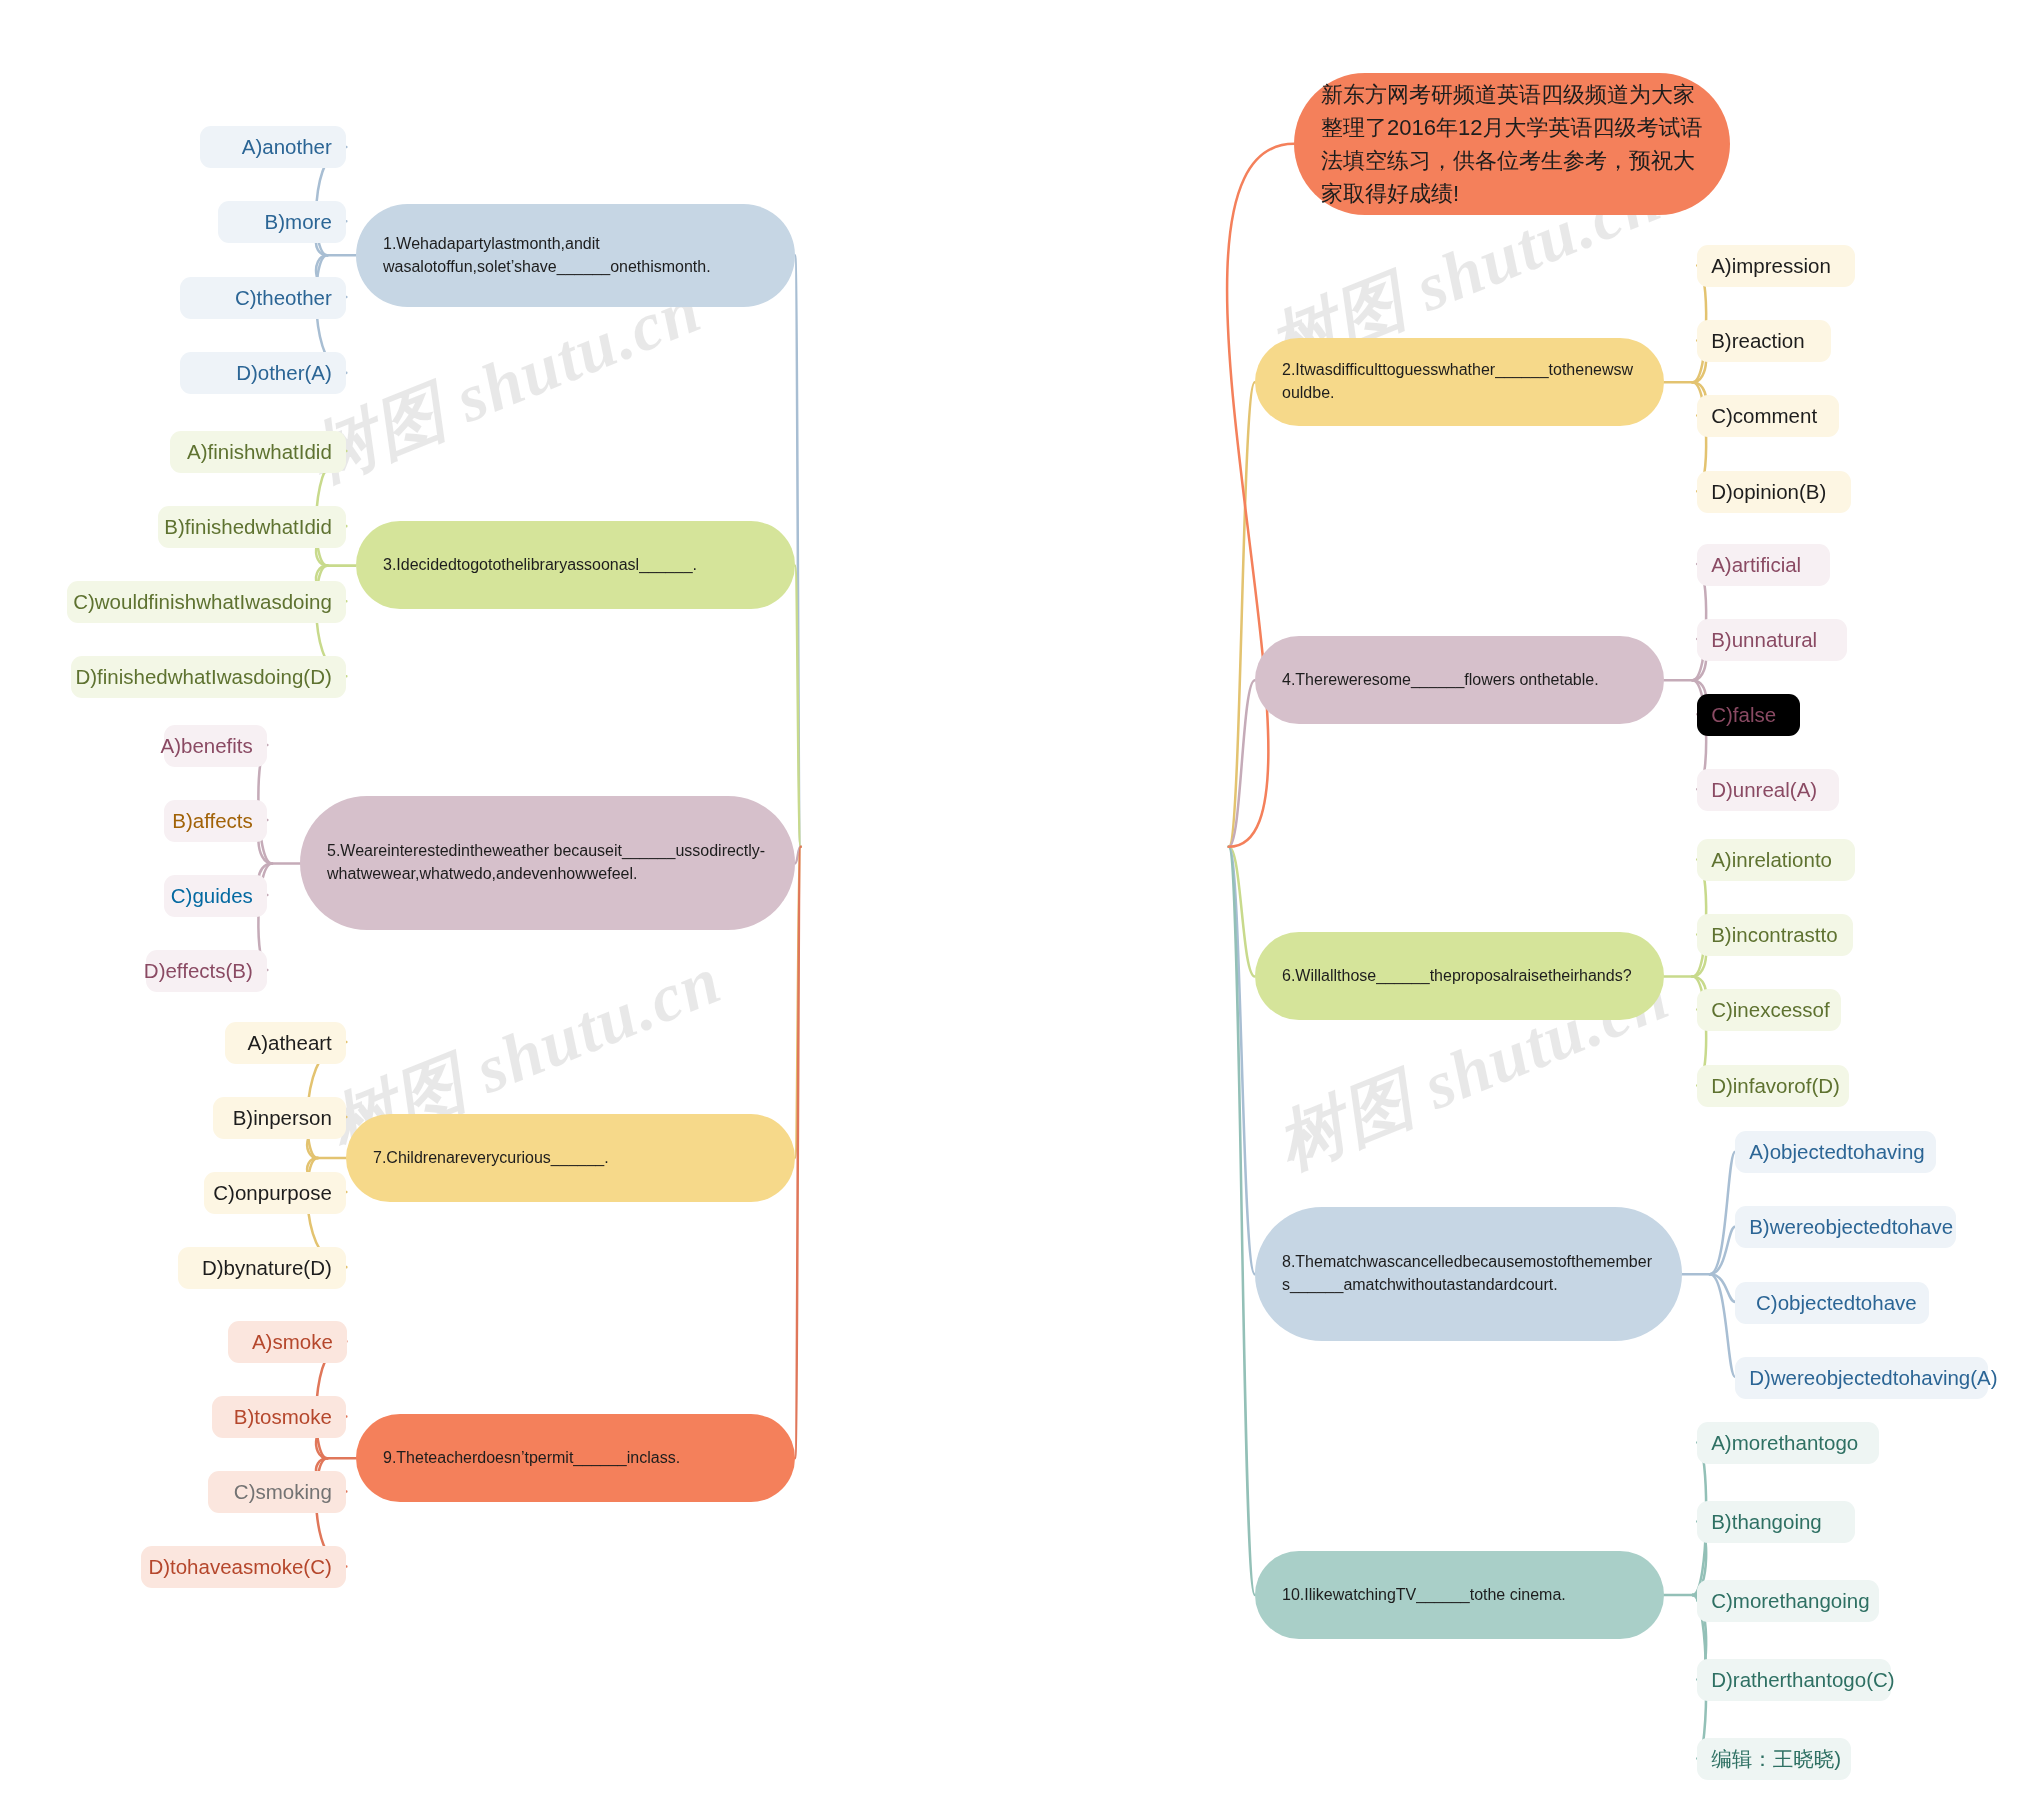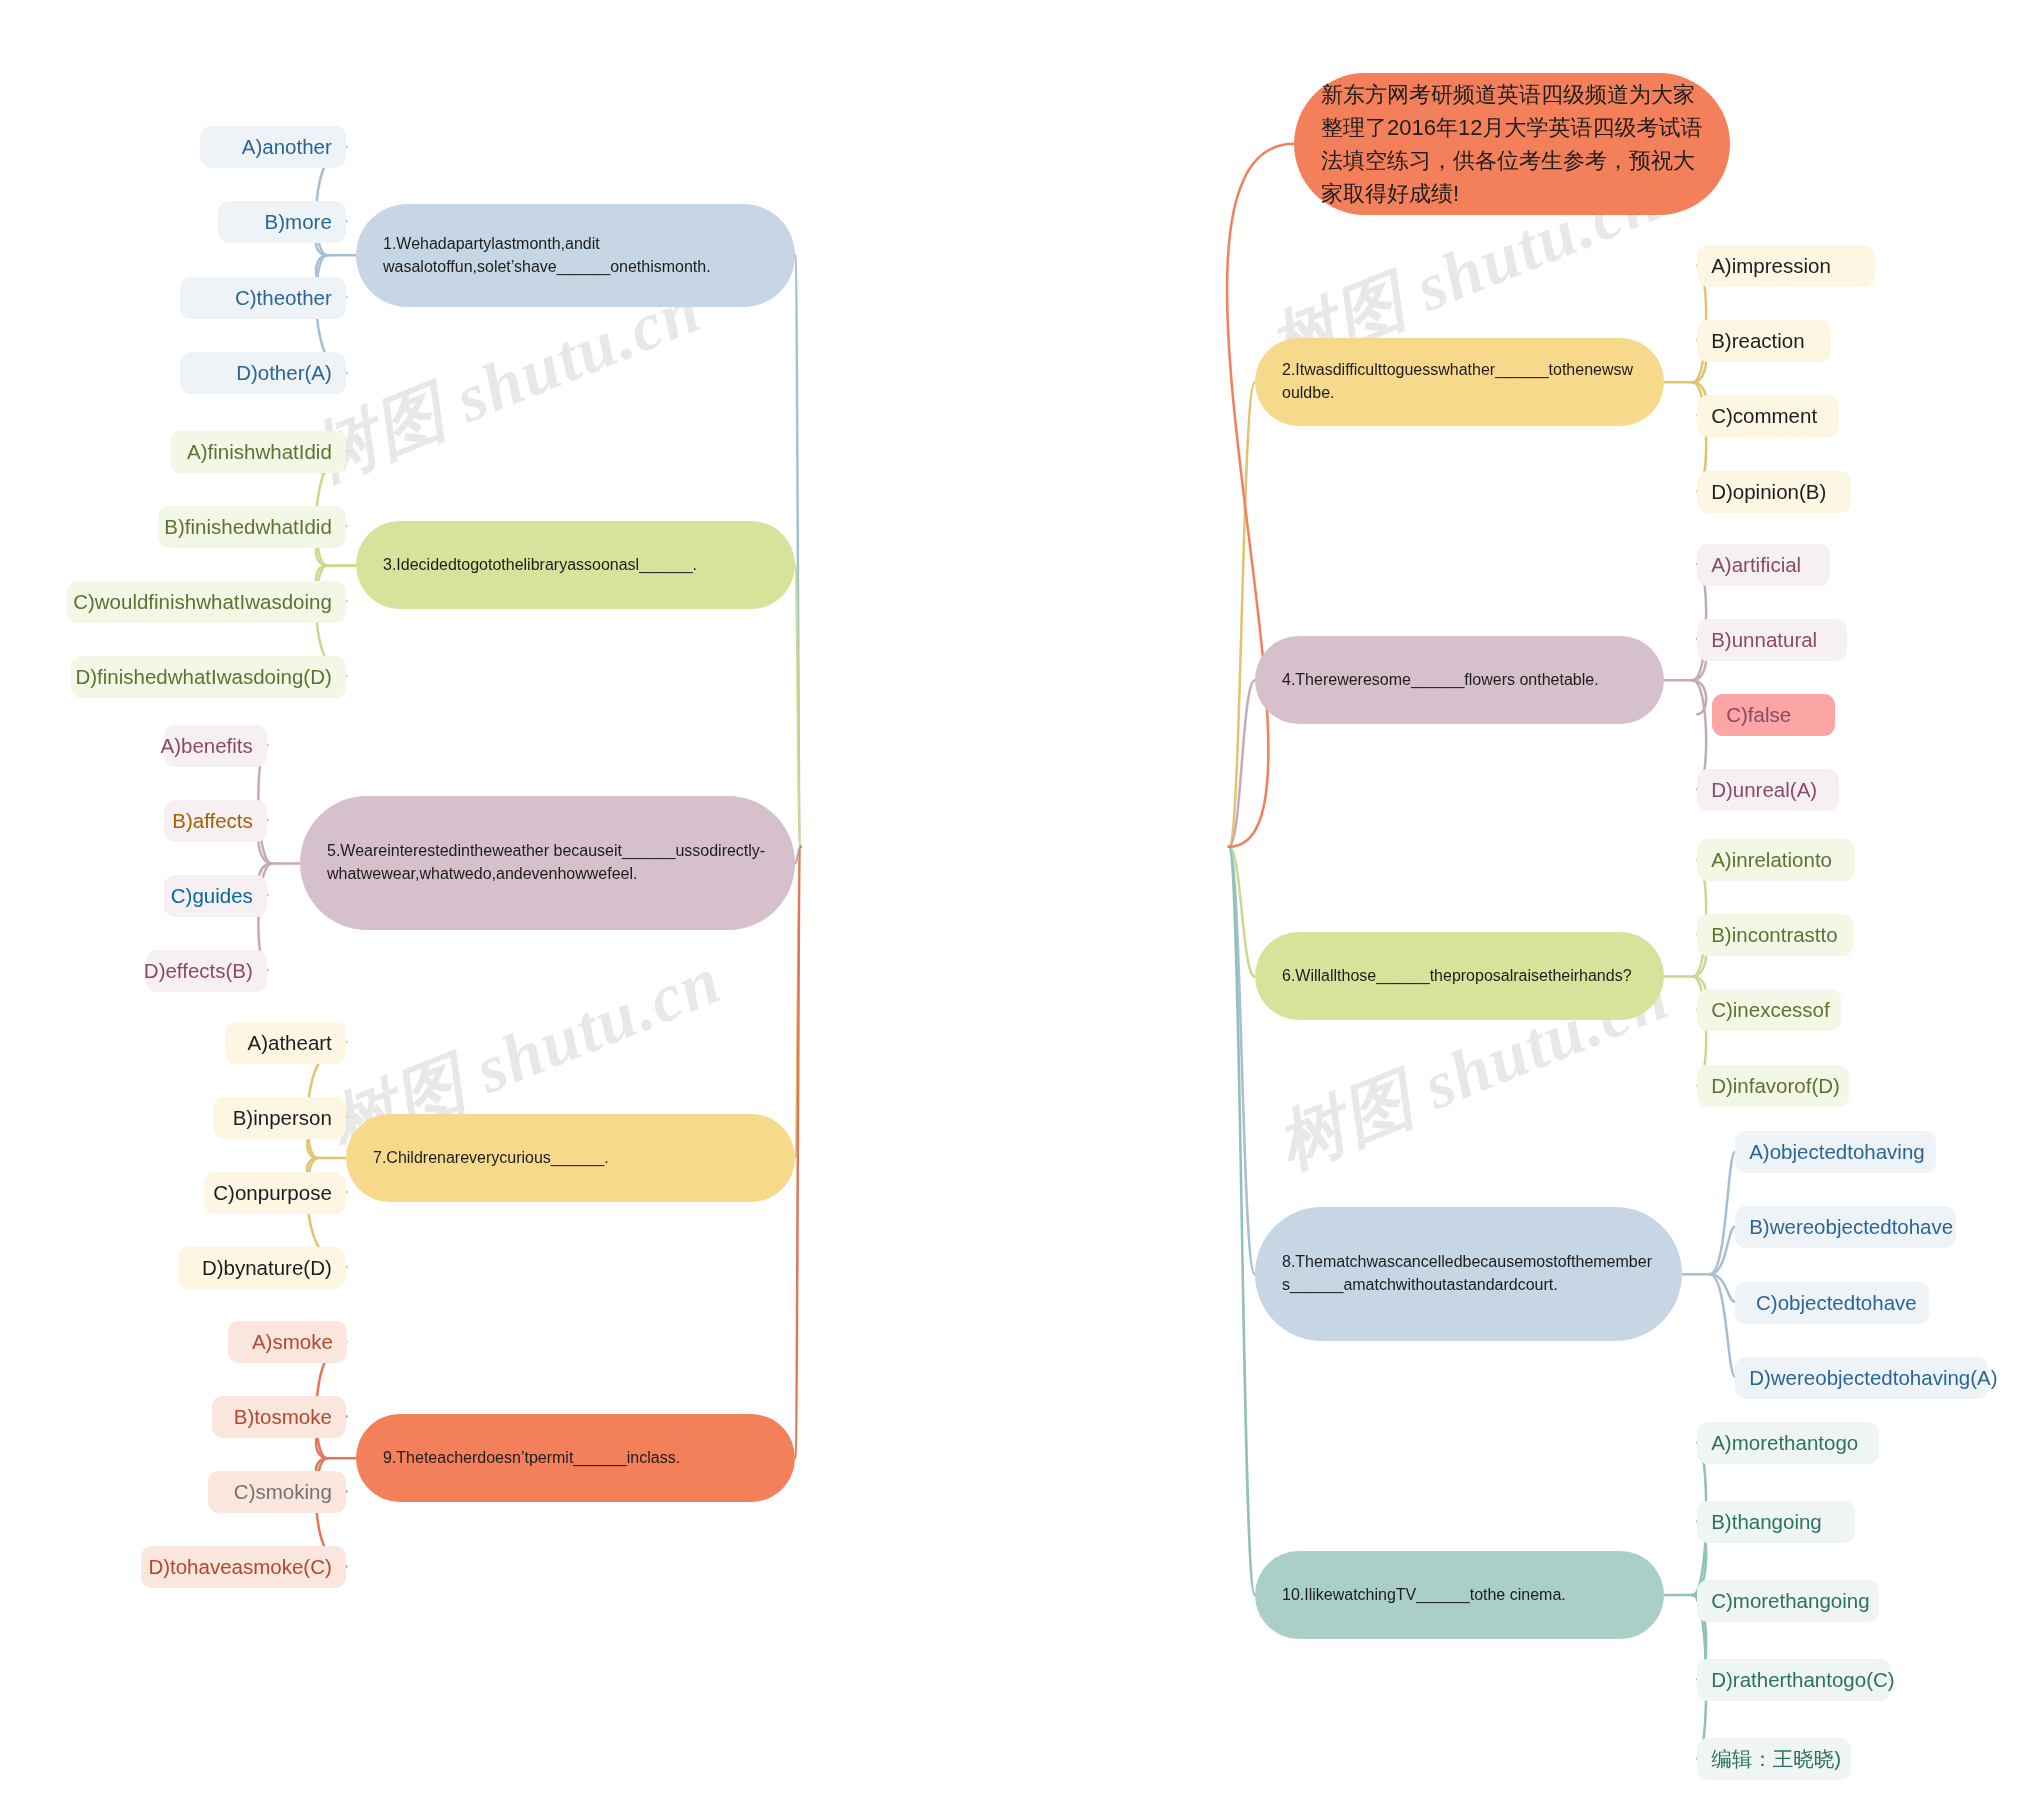--- a/index.html
+++ b/index.html
@@ -175,28 +175,28 @@
       <div class="chip lt" style="left: 225px; top: 1022px; width: 121px; background: rgb(253, 246, 227); color: rgb(29, 29, 29);">A)atheart</div>
       <div class="chip lt" style="left: 213px; top: 1097px; width: 133px; background: rgb(253, 246, 227); color: rgb(29, 29, 29);">B)inperson</div>
       <div class="chip lt" style="left: 204px; top: 1172px; width: 142px; background: rgb(253, 246, 227); color: rgb(29, 29, 29);">C)onpurpose</div>
       <div class="chip lt" style="left: 178px; top: 1247px; width: 168px; background: rgb(253, 246, 227); color: rgb(29, 29, 29);">D)bynature(D)</div>
       <div class="node" id="q9-node" style="left: 356px; top: 1414px; width: 439px; min-height: 88px; background: rgb(244, 128, 91);">9.Theteacherdoesn’tpermit______inclass.</div>
       <div class="chip lt" style="left: 228px; top: 1321px; width: 119px; background: rgb(251, 230, 222); color: rgb(181, 71, 44);">A)smoke</div>
       <div class="chip lt" style="left: 212px; top: 1396px; width: 134px; background: rgb(251, 230, 222); color: rgb(181, 71, 44);">B)tosmoke</div>
       <div class="chip lt" style="left: 208px; top: 1471px; width: 138px; background: rgb(251, 230, 222); color: #737373;">C)smoking</div>
       <div class="chip lt" style="left: 141px; top: 1546px; width: 205px; background: rgb(251, 230, 222); color: rgb(181, 71, 44);">D)tohaveasmoke(C)</div>
       <div class="node" id="q2-node" style="left: 1255px; top: 338px; width: 409px; min-height: 88px; background: rgb(246, 217, 138);">2.Itwasdifficulttoguesswhather______tothenewswouldbe.</div>
-      <div class="chip rt" style="left: 1697px; top: 245px; width: 178px; background: rgb(253, 246, 227); color: rgb(29, 29, 29); text-align: right;">A)impression</div>
+      <div class="chip rt" style="left: 1697px; top: 245px; width: 158px; background: rgb(253, 246, 227); color: rgb(29, 29, 29); text-align: right;">A)impression</div>
       <div class="chip rt" style="left: 1697px; top: 320px; width: 134px; background: rgb(253, 246, 227); color: rgb(29, 29, 29);">B)reaction</div>
       <div class="chip rt" style="left: 1697px; top: 395px; width: 142px; background: rgb(253, 246, 227); color: rgb(29, 29, 29);">C)comment</div>
       <div class="chip rt" style="left: 1697px; top: 471px; width: 154px; background: rgb(253, 246, 227); color: rgb(29, 29, 29);">D)opinion(B)</div>
       <div class="node" id="q4-node" style="left: 1255px; top: 636px; width: 409px; min-height: 88px; background: rgb(214, 192, 203);">4.Thereweresome______flowers onthetable.</div>
       <div class="chip rt" style="left: 1697px; top: 544px; width: 133px; background: rgb(247, 240, 243); color: rgb(138, 74, 99);">A)artificial</div>
       <div class="chip rt" style="left: 1697px; top: 619px; width: 150px; background: rgb(247, 240, 243); color: rgb(138, 74, 99);">B)unnatural</div>
-      <div class="chip rt" style="left: 1697px; top: 694px; width: 123px; background: #fca5a5; color: rgb(138, 74, 99); margin-left: 15px;">C)false</div>
+      <div class="chip rt" style="left: 1697px; top: 694px; width: 103px; background: #000000; color: rgb(138, 74, 99);">C)false</div>
       <div class="chip rt" style="left: 1697px; top: 769px; width: 142px; background: rgb(247, 240, 243); color: rgb(138, 74, 99);">D)unreal(A)</div>
       <div class="node" id="q6-node" style="left: 1255px; top: 932px; width: 409px; min-height: 88px; background: rgb(213, 228, 154);">6.Willallthose______theproposalraisetheirhands?</div>
       <div class="chip rt" style="left: 1697px; top: 839px; width: 158px; background: rgb(243, 247, 230); color: rgb(94, 114, 48);">A)inrelationto</div>
       <div class="chip rt" style="left: 1697px; top: 914px; width: 156px; background: rgb(243, 247, 230); color: rgb(94, 114, 48);">B)incontrastto</div>
       <div class="chip rt" style="left: 1697px; top: 989px; width: 144px; background: rgb(243, 247, 230); color: rgb(94, 114, 48);">C)inexcessof</div>
       <div class="chip rt" style="left: 1697px; top: 1065px; width: 152px; background: rgb(243, 247, 230); color: rgb(94, 114, 48);">D)infavorof(D)</div>
       <div class="node" id="q8-node" style="left: 1255px; top: 1207px; width: 427px; min-height: 134px; background: rgb(198, 214, 228);">8.Thematchwascancelledbecausemostofthemembers______amatchwithoutastandardcourt.</div>
       <div class="chip rt" style="left: 1735px; top: 1131px; width: 201px; background: rgb(238, 243, 248); color: rgb(43, 101, 149);">A)objectedtohaving</div>
       <div class="chip rt" style="left: 1735px; top: 1206px; width: 221px; background: rgb(238, 243, 248); color: rgb(43, 101, 149);">B)wereobjectedtohave</div>
       <div class="chip rt" style="left: 1735px; top: 1282px; width: 194px; background: rgb(238, 243, 248); color: rgb(43, 101, 149); padding-left: 21px;">C)objectedtohave</div>

